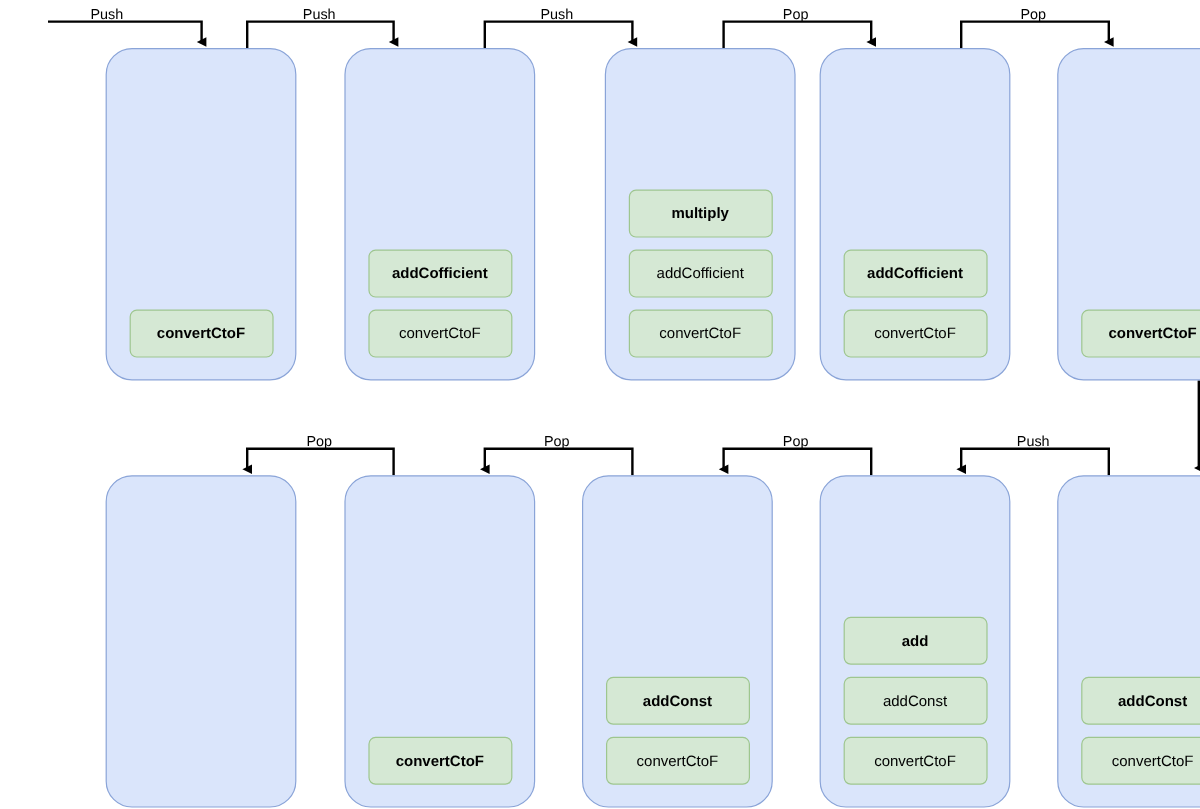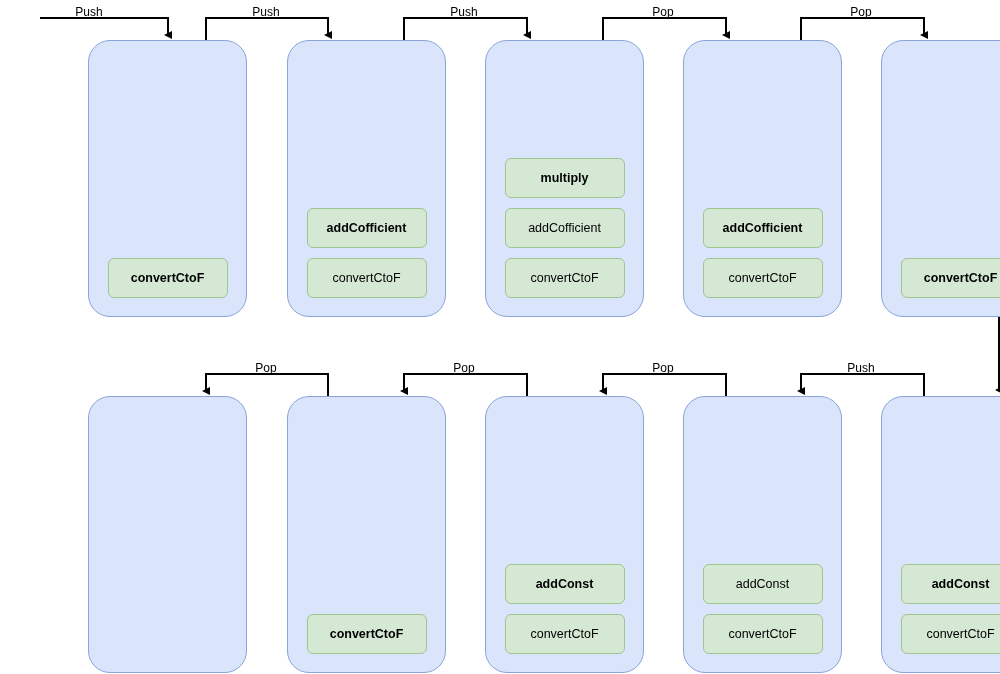--- a/index.html
+++ b/index.html
@@ -130,21 +130,21 @@
 
   <div class="stack-frame" style="left:48px;  top:40px; width:159px; height:277px;">
     <div class="stack-item top">convertCtoF</div>
   </div>
 
   <div class="stack-frame" style="left:247px; top:40px; width:159px; height:277px;">
     <div class="stack-item top">addCofficient</div>
     <div class="stack-item">convertCtoF</div>
   </div>
 
-  <div class="stack-frame" style="left:445px; top:40px; width:159px; height:277px;">
+  <div class="stack-frame" style="left:464px; top:40px; width:159px; height:277px;">
     <div class="stack-item top">multiply</div>
     <div class="stack-item">addCofficient</div>
     <div class="stack-item">convertCtoF</div>
   </div>
 
   <div class="stack-frame" style="left:643px; top:40px; width:159px; height:277px;">
     <div class="stack-item top">addCofficient</div>
     <div class="stack-item">convertCtoF</div>
   </div>
 
@@ -158,20 +158,21 @@
   <div class="stack-frame" style="left:247px; top:396px; width:159px; height:277px;">
     <div class="stack-item top">convertCtoF</div>
   </div>
 
   <div class="stack-frame" style="left:445px; top:396px; width:159px; height:277px;">
     <div class="stack-item top">addConst</div>
     <div class="stack-item">convertCtoF</div>
   </div>
 
   <div class="stack-frame" style="left:643px; top:396px; width:159px; height:277px;">
+    <div class="stack-item top">add</div>
     <div class="stack-item">addConst</div>
     <div class="stack-item">convertCtoF</div>
   </div>
 
   <div class="stack-frame" style="left:841px; top:396px; width:159px; height:277px;">
     <div class="stack-item top">addConst</div>
     <div class="stack-item">convertCtoF</div>
   </div>
 
 </div>

